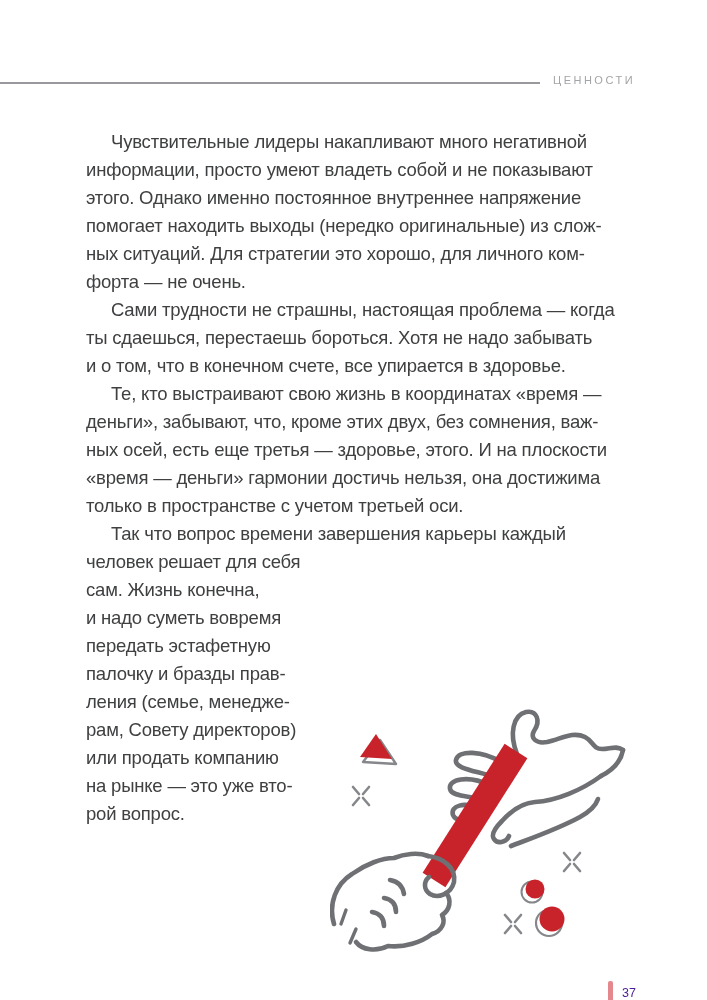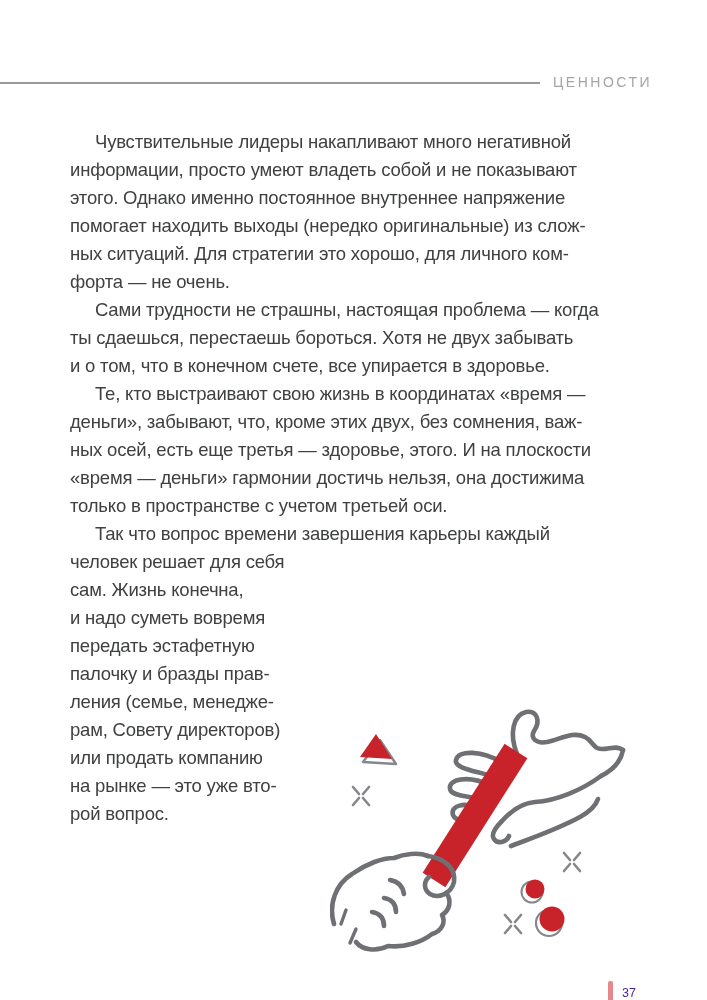--- a/index.html
+++ b/index.html
@@ -2,50 +2,50 @@
 <html><head>
 <meta charset="utf-8">
 <style>
   html,body { margin:0; padding:0; background:#ffffff; }
   .page {
     position:relative; width:707px; height:1000px; background:#ffffff;
     overflow:hidden; font-family:"Liberation Sans","DejaVu Sans",sans-serif;
   }
   .header-rule { position:absolute; left:0; top:82px; width:540px; height:2px; background:#97999c; }
   .running-head {
-    position:absolute; left:553px; top:74px; font-size:14px; letter-spacing:2.5px;
+    position:absolute; left:553px; top:74px; font-size:11px; letter-spacing:2.5px;
     color:#a2a4a7; font-weight:400; white-space:nowrap;
   }
   .body-text {
     position:absolute; left:70px; top:128px; width:600px;
     color:#3f4042; font-size:18.5px; line-height:28px; letter-spacing:-0.2px;
   }
   .para { margin:0; white-space:pre-line; }
-  .para.indented { text-indent:25px; }
+  .para.indented { text-indent:25px;margin-left:16px; }
   .illustration { position:absolute; left:330px; top:688px; width:377px; height:282px; }
   .footer-bar { position:absolute; left:608px; top:981px; width:5px; height:19px; background:#e5888d; border-radius:2px 2px 0 0; }
   .page-number { position:absolute; left:622px; top:986px; font-size:12.5px; color:#4c1d95; }
 </style>
 </head>
 <body>
 
 <div class="page">
 
   <div class="header-rule"></div>
   <div class="running-head">ЦЕННОСТИ</div>
 
   <div class="body-text">
     <p class="para indented">Чувствительные лидеры накапливают много негативной
 информации, просто умеют владеть собой и не показывают
 этого. Однако именно постоянное внутреннее напряжение
 помогает находить выходы (нередко оригинальные) из слож-
 ных ситуаций. Для стратегии это хорошо, для личного ком-
 форта — не очень.</p>
     <p class="para indented">Сами трудности не страшны, настоящая проблема — когда
-ты сдаешься, перестаешь бороться. Хотя не двух забывать
+ты сдаешься, перестаешь бороться. Хотя не надо забывать
 и о том, что в конечном счете, все упирается в здоровье.</p>
     <p class="para indented">Те, кто выстраивают свою жизнь в координатах «время —
 деньги», забывают, что, кроме этих двух, без сомнения, важ-
 ных осей, есть еще третья — здоровье, этого. И на плоскости
 «время — деньги» гармонии достичь нельзя, она достижима
 только в пространстве с учетом третьей оси.</p>
     <p class="para indented">Так что вопрос времени завершения карьеры каждый
 человек решает для себя
 сам. Жизнь конечна,
 и надо суметь вовремя

